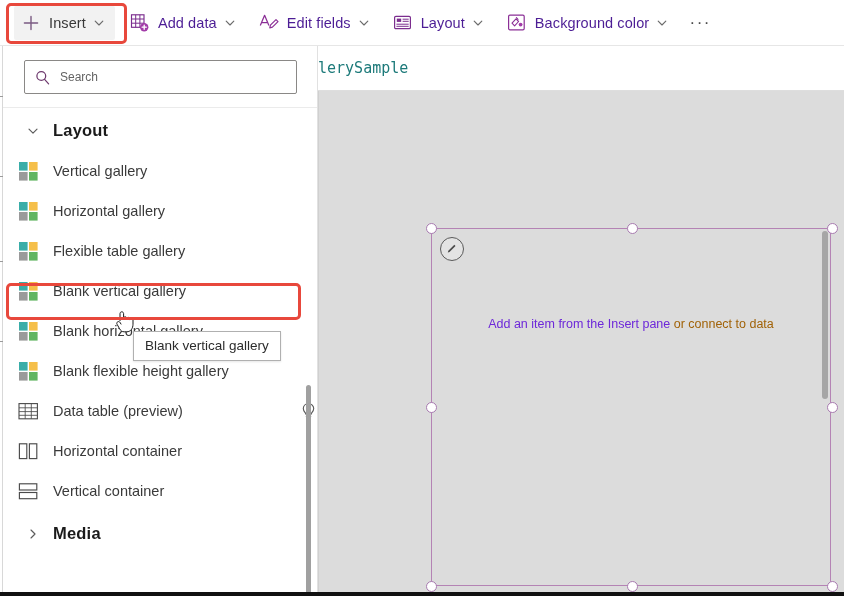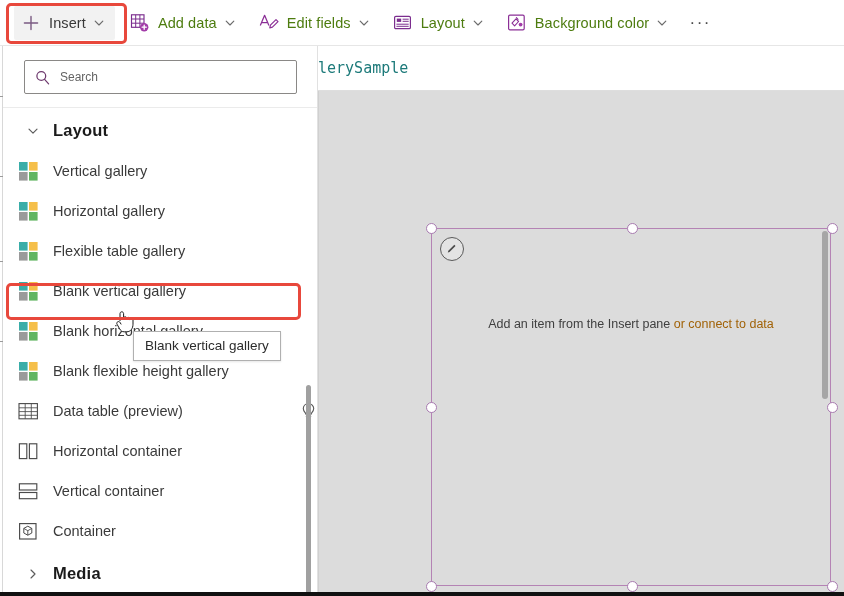--- a/index.html
+++ b/index.html
@@ -43,21 +43,21 @@
   .cmd-btn .cmd-ico {
     display: inline-flex;
     align-items: center;
     justify-content: center;
     width: 22px; height: 22px;
     margin-right: 7px;
     flex: none;
   }
   .cmd-btn .cmd-label {
     font-size: 14.5px;
-    color: #4d7c0f;
+    color: #4c1d95;
     letter-spacing: .1px;
   }
   .cmd-btn .chev {
     margin-left: 7px;
     display: inline-flex;
     align-items: center;
     color: #5a5a5a;
   }
   .cmd-btn.insert {
     background: #f2f2f2;
@@ -126,21 +126,21 @@
     background: transparent;
   }
   .gallery-placeholder {
     position: absolute;
     left: 0; right: 0;
     top: 88px;
     text-align: center;
     font-size: 12.5px;
     white-space: nowrap;
   }
-  .ph-link { color: #404040; }
+  .ph-link { color: #6d28d9; }
   .ph-rest { color: #a16207; }
 
   
   .gal-scroll {
     position: absolute;
     right: 2px; top: 2px;
     width: 6px; height: 168px;
     background: #a6a6a6;
     border-radius: 3px;
   }
@@ -581,30 +581,20 @@
       <div class="ins-item">
         <span class="it-ico">
           <svg width="21" height="19" viewBox="0 0 21 19">
             <rect x="1.4" y="1.8" width="17.4" height="6.2" fill="none" stroke="#4a4a4a" stroke-width="1.15"></rect>
             <rect x="1.4" y="10.5" width="17.4" height="6.2" fill="none" stroke="#4a4a4a" stroke-width="1.15"></rect>
           </svg>
         </span>
         <span class="it-label">Vertical container</span>
       </div>
 
-      <div class="ins-item">
-        <span class="it-ico">
-          <svg width="21" height="19" viewBox="0 0 21 19">
-            <rect x="1.6" y="1.6" width="16.4" height="15.4" fill="none" stroke="#4a4a4a" stroke-width="1.15"></rect>
-            <path d="M9.8 4.2l4.0 2.2v4.6l-4.0 2.2-4.0-2.2V6.4z" fill="none" stroke="#4a4a4a" stroke-width="1.0" stroke-linejoin="round"></path>
-            <path d="M9.8 8.7l4.0-2.3M9.8 8.7l-4.0-2.3M9.8 8.7v4.5" stroke="#4a4a4a" stroke-width="0.9"></path>
-          </svg>
-        </span>
-        <span class="it-label">Container</span>
-      </div>
 
       <div class="group-header">
         <span class="gchev">
           <svg width="14" height="14" viewBox="0 0 14 14">
               <path d="M5.0 3.0L9 7l-4 4" stroke="#5c5c5c" stroke-width="1.15" fill="none" stroke-linecap="round" stroke-linejoin="round"></path>
             </svg>
         </span>
         <span class="gtitle">Media</span>
       </div>
 

